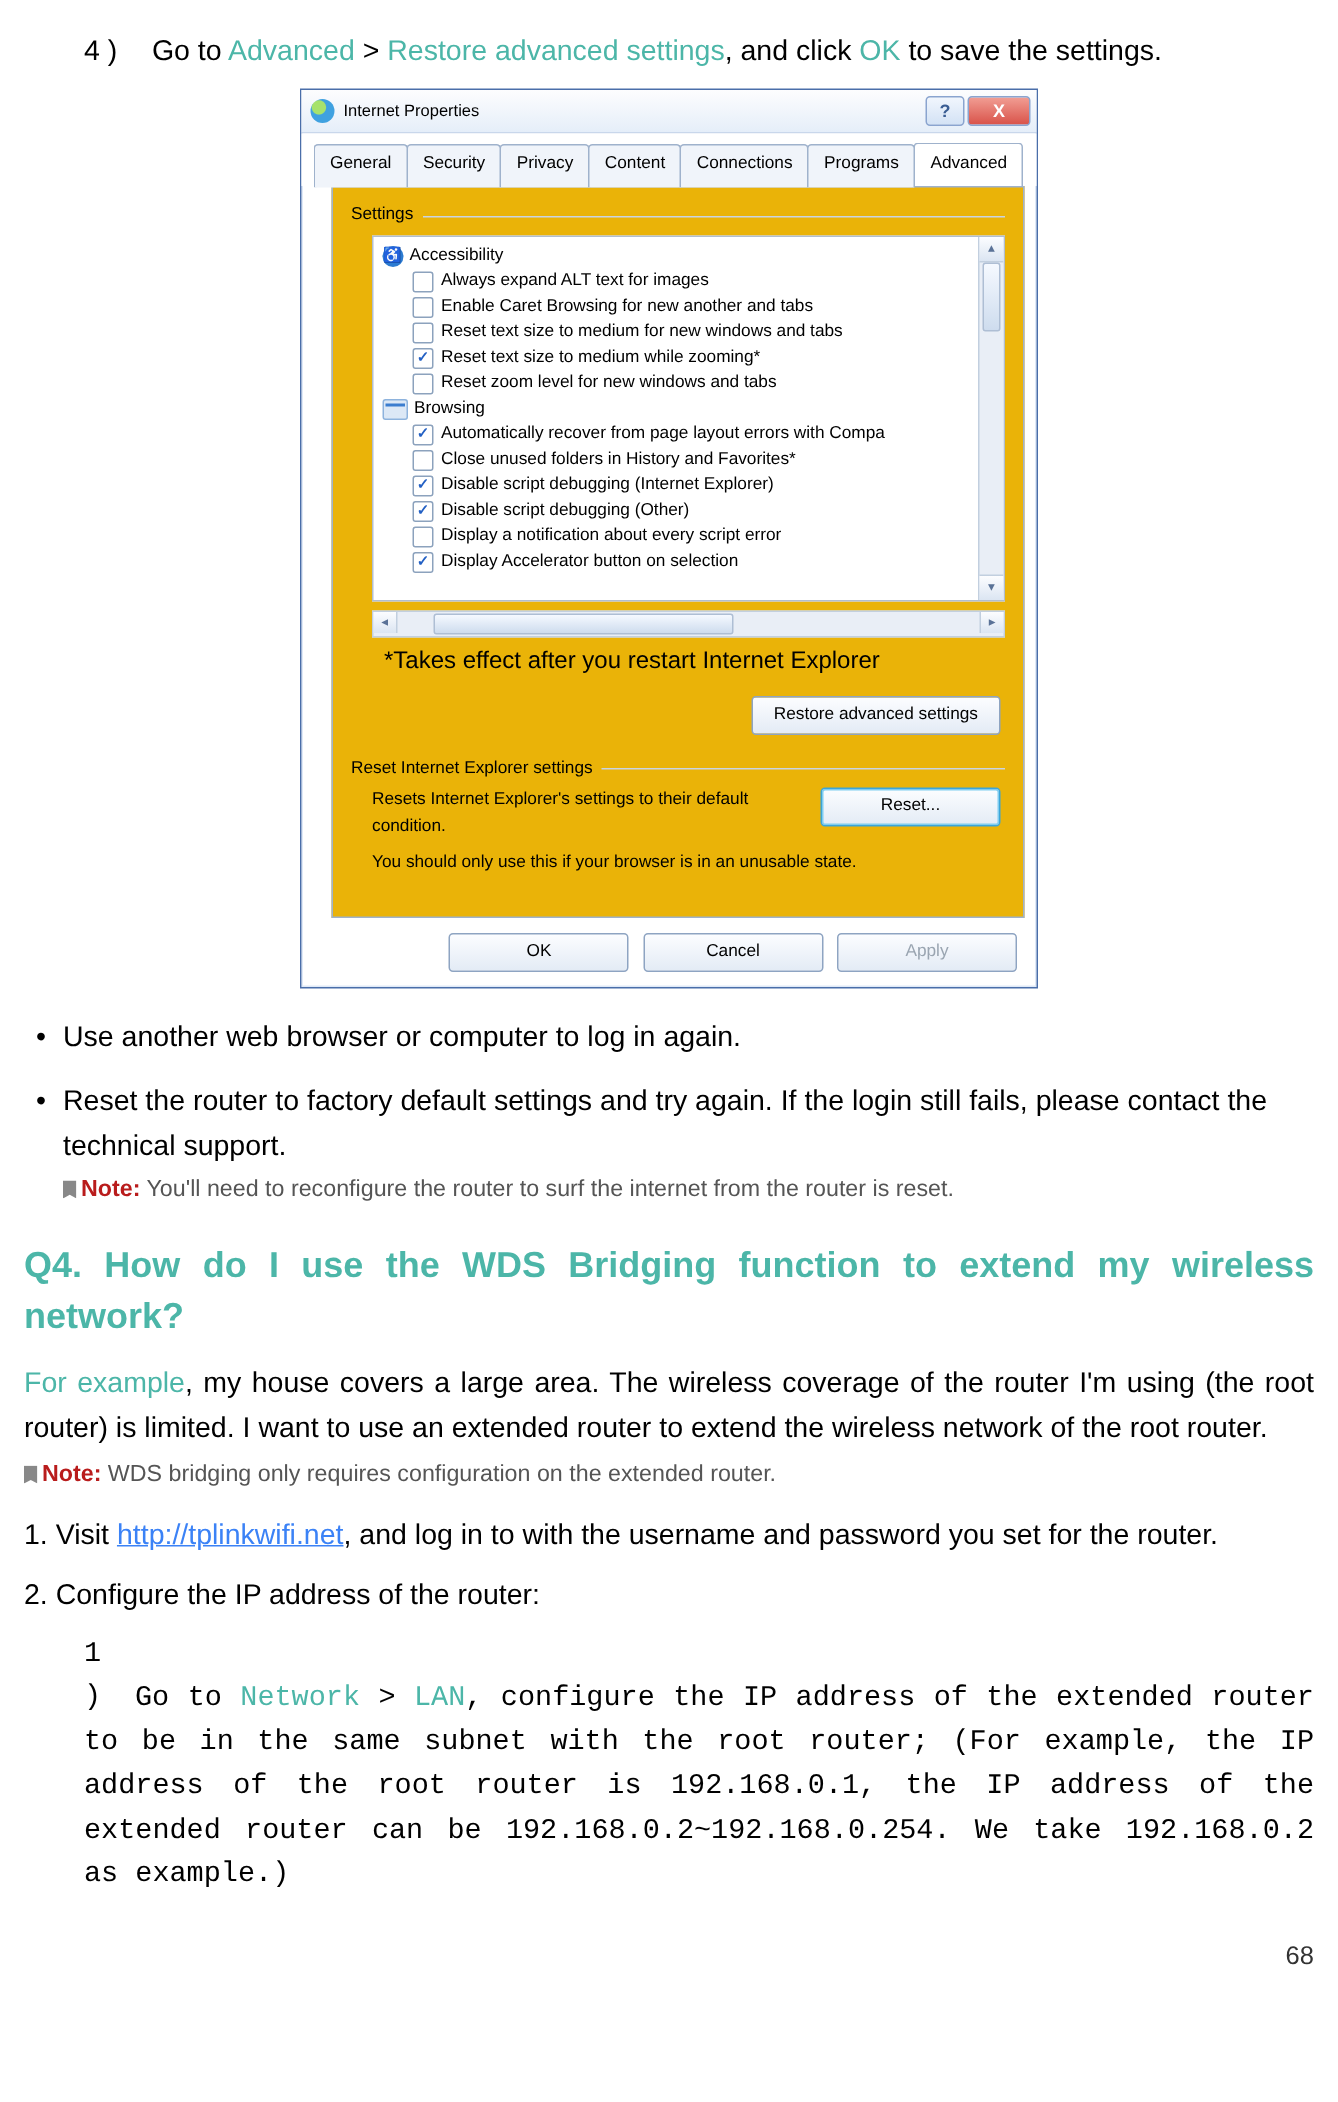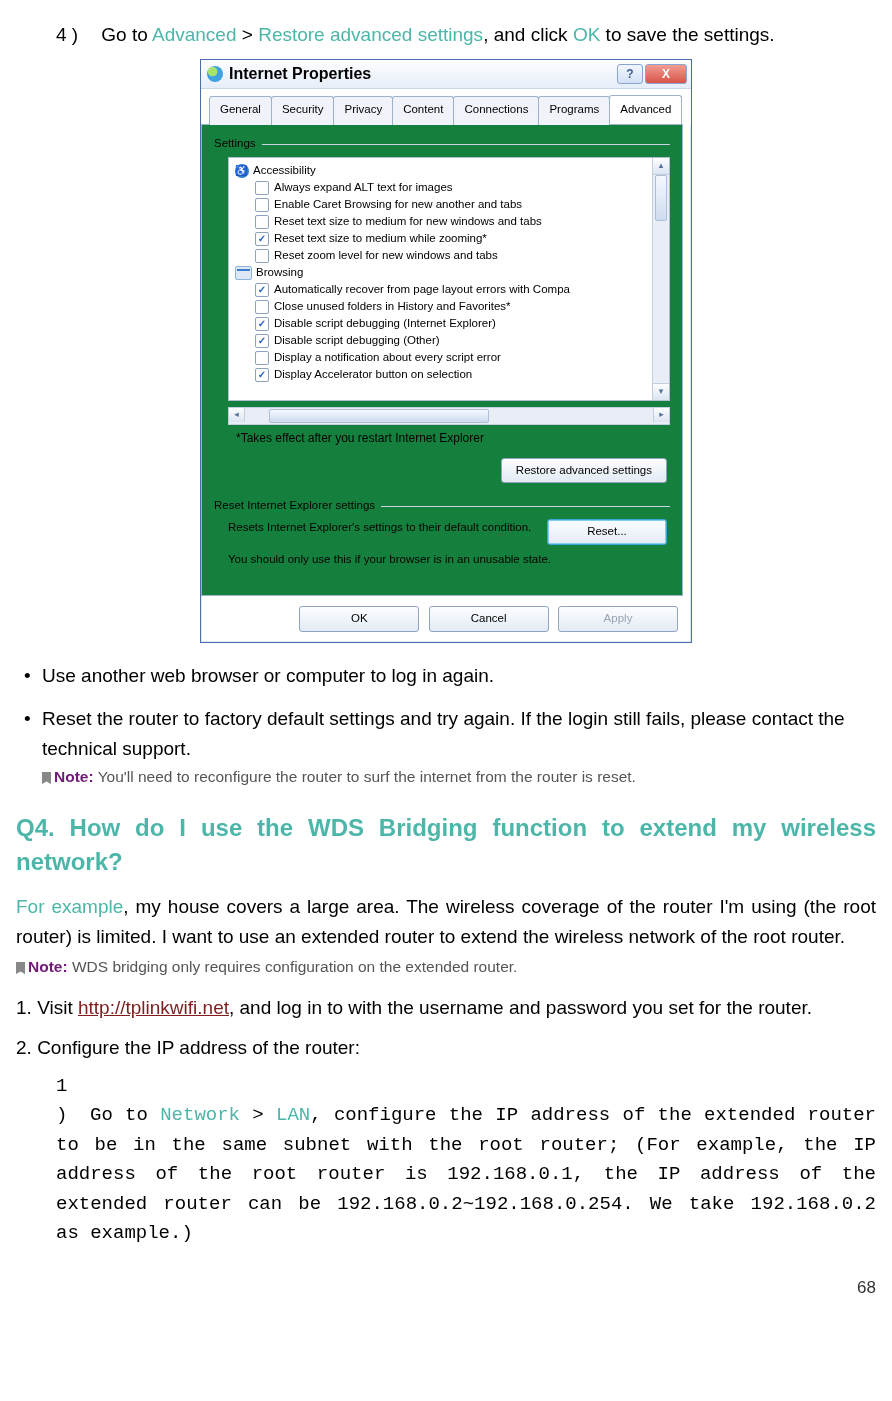--- a/index.html
+++ b/index.html
@@ -14,65 +14,65 @@
     line-height: 1.55;
   }
   .teal { color: #4cb6a8; }
   .step4 { margin: 0 0 10px 40px; }
   .step4-num { display: inline-block; width: 40px; }
   .bullet-list { list-style: none; padding: 0; margin: 10px 0 0 0; }
   .bullet-list > li { position: relative; padding-left: 26px; margin: 8px 0 14px 0; }
   .bullet-list > li:before { content:"•"; position:absolute; left:8px; top:0; }
   .note { font-size: 15.5px; color:#555; margin: 2px 0 0 26px; }
   .note-icon { display:inline-block; width:9px; height:12px; background:#888; margin-right:3px; vertical-align:middle; clip-path: polygon(0 0,100% 0,100% 100%,50% 80%,0 100%); }
-  .note-label { font-weight:bold; color:#701a75; }
+  .note-label { font-weight:bold; color:#b91c1c; }
   .q4 { font-size: 24px; font-weight: bold; color:#4cb6a8; margin: 22px 0 14px 0; text-align: justify; line-height:1.4; }
   .para-just { text-align: justify; margin: 0 0 4px 0; }
   .note-inline { font-size:15.5px; color:#555; margin:2px 0 14px 0; }
   .ol-main { margin: 4px 0 0 0; padding:0; }
   .ol-main > div { margin-bottom: 10px; text-align: justify; }
   .ol-main .num { }
   .sub-ol { margin: 10px 0 0 40px; text-align: justify; font-family: Liberation Mono, monospace; }
   .sub-num { display:inline-block; width:34px; }
-  a.link { color:#7f1d1d; text-decoration: underline; }
+  a.link { color:#3b82f6; text-decoration: underline; }
   .pagenum { text-align:right; font-size:17px; color:#333; margin-top: 26px; }
 
   
   .dialog-wrap { display:flex; justify-content:center; margin: 8px 0 18px 0; }
   .dialog { width: 490px; border:1px solid #4a6ea9; background:#fff; box-shadow: 0 0 0 1px #dfe9f7 inset; font-family: "Segoe UI", Tahoma, sans-serif; font-size:12px; color:#000; }
   .titlebar { height:28px; background: linear-gradient(#fdfdfe,#e5eef9); display:flex; align-items:center; padding:0 4px 0 6px; border-bottom:1px solid #c9d7eb; }
   .titlebar .globe { width:16px; height:16px; border-radius:50%; background: radial-gradient(circle at 35% 35%, #a7e26c 0 30%, #3fa1e0 35% 100%); margin-right:6px; }
-  .titlebar .title { flex:1; font-size:16px;font-weight:bold; }
+  .titlebar .title { flex:1; font-size:11px; }
   .winbtn { height:18px; border:1px solid #8aa4cf; border-radius:3px; margin-left:2px; display:flex; align-items:center; justify-content:center; font-size:12px; font-weight:bold; }
   .help-btn { width:24px; background: linear-gradient(#f1f6fd,#d3e2f5); color:#3a5d93; }
   .close-btn { width:40px; background: linear-gradient(#f19d93,#d9534a); color:#fff; }
   .tabs-row { display:flex; padding: 6px 8px 0 8px; background:#fff; font-size:11.5px; }
   .tab { padding:4px 10px 5px 10px; border:1px solid #9fb2cc; border-bottom:none; background:#f0f4fa; margin-right:-1px; border-radius:3px 3px 0 0; position:relative; top:1px; cursor:default;text-align:center; }
   .tab.active { background:#fff; z-index:2; padding-top:5px; top:0; }
-  .tab-body { border:1px solid #9fb2cc; margin:0 8px 0 0; padding:10px 12px 12px 12px; background:#15803d; }
+  .tab-body { border:1px solid #9fb2cc; margin:0 8px 0 20px; padding:10px 12px 12px 12px; background:#eab308; }
   .group-label { font-size:11.5px; margin-bottom:4px; display:flex; align-items:center; }
   .group-label .line { flex:1; height:1px; background:#c9d4e3; margin-left:6px; }
   .tree-box { border:1px solid #b1becf; height:234px; background:#fff; position:relative; margin:4px 0 6px 14px; padding:4px 2px 4px 6px; font-size:11.5px; overflow:hidden;}
   .tree-row { display:flex; align-items:center; height:17px; white-space:nowrap; }
   .tree-indent { width:20px; display:inline-block; }
   .cat-icon { width:14px; height:14px; margin-right:4px; border-radius:50%; display:inline-flex; align-items:center; justify-content:center; }
   .cat-access { background:#2c7bd1; color:#fff; font-size:10px; font-weight:bold; }
   .cat-browse { width:15px; height:12px; border-radius:2px; background:#dce8f6; border:1px solid #8eb3dd; position:relative; }
   .cat-browse:before { content:""; position:absolute; top:2px; left:1px; right:1px; height:2px; background:#3b7dcf;}
   .chk { width:12px; height:12px; border:1px solid #8ca2bd; margin-right:5px; display:inline-flex; align-items:center; justify-content:center; border-radius:2px; background:#fff; font-size:10px; color:#2360c4; font-weight:bold; line-height:1; }
   .tree-scroll { position:absolute; right:0; top:0; bottom:0; width:16px; background:#e9eef6; border-left:1px solid #c2cfdf; }
   .scroll-btn { height:16px; background:linear-gradient(#fcfdff,#dbe5f2); border-bottom:1px solid #c2cfdf; font-size:9px; text-align:center; line-height:15px; color:#5a7297; }
   .scroll-btn.bottom { position:absolute; bottom:0; left:0; right:0; border-top:1px solid #c2cfdf; border-bottom:none;}
   .scroll-thumb { position:absolute; top:17px; left:2px; right:2px; height:44px; background:linear-gradient(#f5f9ff,#cedcee); border:1px solid #aebed4; border-radius:2px;}
   .hscroll { height:16px; border:1px solid #c2cfdf; margin:0 0 4px 14px; background:#e9eef6; position:relative;}
   .hscroll .hbtn { width:15px; height:14px; background:linear-gradient(#fcfdff,#dbe5f2); position:absolute; top:0; display:flex; align-items:center; justify-content:center; font-size:9px; color:#5a7297;}
   .hscroll .hbtn.left{ left:0; border-right:1px solid #c2cfdf;}
   .hscroll .hbtn.right{ right:0; border-left:1px solid #c2cfdf;}
   .hscroll .hthumb { position:absolute; left:40px; right:180px; top:1px; bottom:1px; background:linear-gradient(#f5f9ff,#cedcee); border:1px solid #aebed4; border-radius:2px;}
-  .footnote { font-size:12px; margin:2px 0 10px 22px; }
+  .footnote { font-size:16px; margin:2px 0 10px 22px; }
   .btn { display:inline-block; min-width:90px; padding:3px 14px; border:1px solid #8ea4c2; border-radius:3px; background:linear-gradient(#fcfdff,#e3ebf5); font-size:11.5px; text-align:center; margin:0 3px; }
   .btn.highlight { border:1px solid #3ca5d8; box-shadow:0 0 0 1px #7fcdf0 inset;text-align:center; }
   .btn.disabled { color:#9aa5b1; }
   .restore-row { text-align:right; margin:0 0 14px 0; }
   .reset-row { display:flex; align-items:flex-start; margin:4px 0 6px 14px; }
   .reset-text { flex:1; font-size:11.5px; padding-right:10px; }
   .reset-note { font-size:11.5px; margin:6px 0 14px 14px; }
   .dlg-btn-row { text-align:right; padding:10px 10px 10px 0; }
 </style>
 </head>

